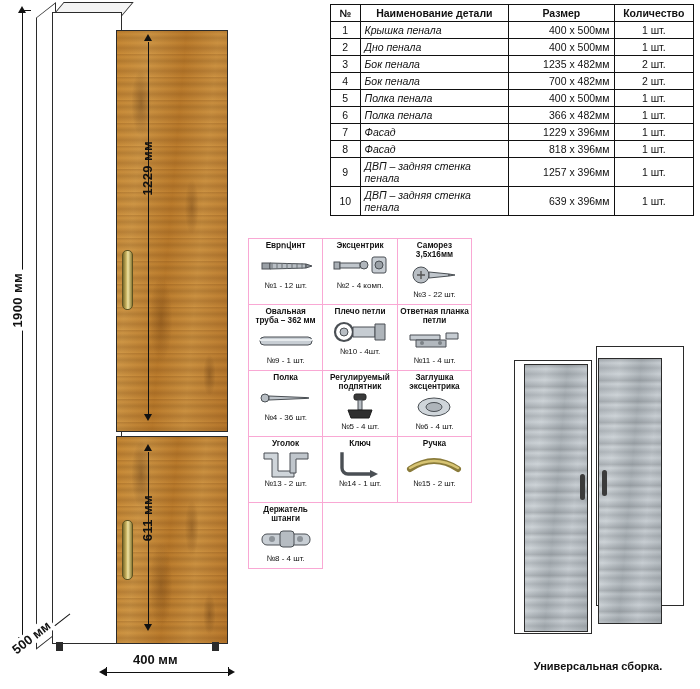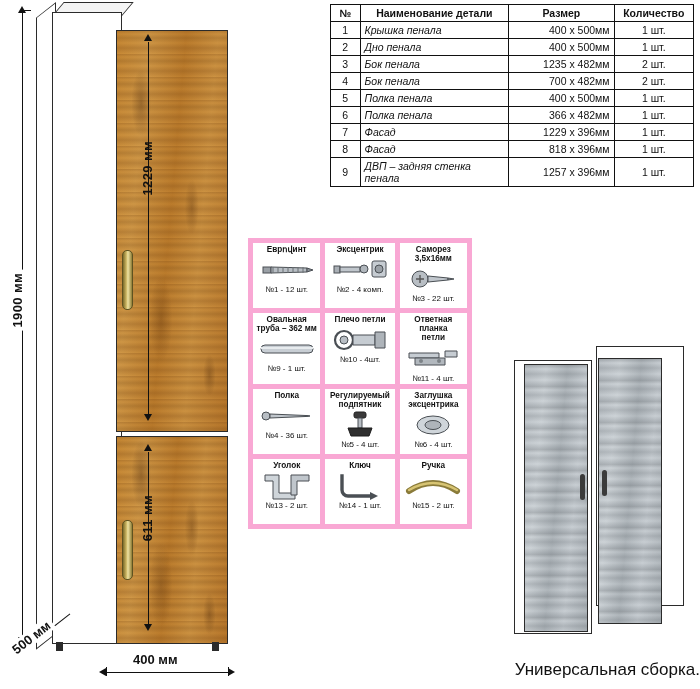--- a/index.html
+++ b/index.html
@@ -108,21 +108,21 @@
   #parts-table td.name{text-align:left;width:150px;font-style:italic;}
   #parts-table td.size{text-align:right;width:106px;}
   #parts-table td.qty{text-align:center;width:72px;}
 
   
   #hardware-table{
     position:absolute;left:248px;top:238px;width:224px;
     border-collapse:collapse;font-size:8.2px;
   }
   #hardware-table td{
-    border:5px solid #f9a8d4;width:74px;height:62px;
+    border:1px solid #f9a8d4;width:74px;height:62px;
     text-align:center;vertical-align:top;padding:2px 1px 1px;
   }
   #hardware-table td.empty{border:none;}
   .hw-title{font-weight:bold;font-size:8.2px;line-height:1.12;display:block;}
   .hw-pic{height:30px;display:flex;align-items:center;justify-content:center;margin:1px 0 0;}
   .hw-code{font-size:8px;display:block;}
 
   
   #wardrobe-diagram{position:absolute;left:500px;top:342px;width:196px;height:312px;}
   .wd-box{position:absolute;background:#fff;border:1.5px solid #2b2b2b;}
@@ -133,21 +133,21 @@
         rgba(90,95,100,.30) 0px,
         rgba(205,210,214,.18) 4px,
         rgba(110,116,122,.26) 9px,
         rgba(215,220,224,.14) 15px,
         rgba(100,106,112,.28) 21px),
       linear-gradient(95deg,#b9bfc4 0%,#ccd2d6 25%,#aab1b6 50%,#c6ccd1 72%,#a7aeb3 100%);
   }
   .wd-handle{position:absolute;width:5px;height:26px;background:#3b3b3b;border-radius:3px;}
   #universal-caption{
     position:absolute;left:496px;top:660px;width:204px;
-    text-align:right;font-size:17px;font-weight:normal;
+    text-align:center;font-size:11px;font-weight:bold;
   }
 </style>
 </head>
 <body>
 
 <div class="abs" id="cabinet-diagram">
 
   <div class="cab-side-face"></div>
   <div class="cab-top-face"></div>
   <div class="cab-body"></div>
@@ -250,20 +250,26 @@
         <td class="name">Фасад</td>
         <td class="size">818 x 396мм</td>
         <td class="qty">1 шт.</td>
       </tr>
       <tr>
         <td class="num">9</td>
         <td class="name">ДВП – задняя стенка пенала</td>
         <td class="size">1257 x 396мм</td>
         <td class="qty">1 шт.</td>
       </tr>
+      <tr>
+        <td class="num">10</td>
+        <td class="name">ДВП – задняя стенка пенала</td>
+        <td class="size">639 x 396мм</td>
+        <td class="qty">1 шт.</td>
+      </tr>
     </tbody>
 </table>
 
 <table id="hardware-table">
     <tbody id="hardware-tbody">
       <tr>
         <td>
           <span class="hw-title">Еврովинт</span>
           <span class="hw-pic">
             <svg width="52" height="20">
@@ -396,20 +402,36 @@
           <span class="hw-title">Ручка</span>
           <span class="hw-pic">
             <svg width="56" height="22">
               <path d="M4 16 q24 -16 48 0" fill="none" stroke="#8a7b3a" stroke-width="6" stroke-linecap="round"></path>
               <path d="M4 15 q24 -14 48 0" fill="none" stroke="#d7c473" stroke-width="2.4" stroke-linecap="round"></path>
             </svg>
           </span>
           <span class="hw-code">№15 - 2 шт.</span>
         </td>
       </tr>
+      <tr>
+        <td>
+          <span class="hw-title">Держатель<br>штанги</span>
+          <span class="hw-pic">
+            <svg width="56" height="26">
+              <rect x="4" y="8" width="48" height="11" rx="5" fill="#c8ced4" stroke="#4a4f54"></rect>
+              <circle cx="14" cy="13" r="3" fill="#8d9399"></circle>
+              <circle cx="42" cy="13" r="3" fill="#8d9399"></circle>
+              <rect x="22" y="5" width="14" height="16" rx="3" fill="#b6bcc2" stroke="#4a4f54"></rect>
+            </svg>
+          </span>
+          <span class="hw-code">№8 - 4 шт.</span>
+        </td>
+        <td class="empty"></td>
+        <td class="empty"></td>
+      </tr>
     </tbody>
   </table>
 
 <div id="wardrobe-diagram">
 
   <div class="wd-box" style="left:14px;top:18px;width:76px;height:272px;"></div>
 
   <div class="wd-box" style="left:96px;top:4px;width:86px;height:258px;"></div>
 
   <div class="wd-door" style="left:24px;top:22px;width:62px;height:266px;"></div>

